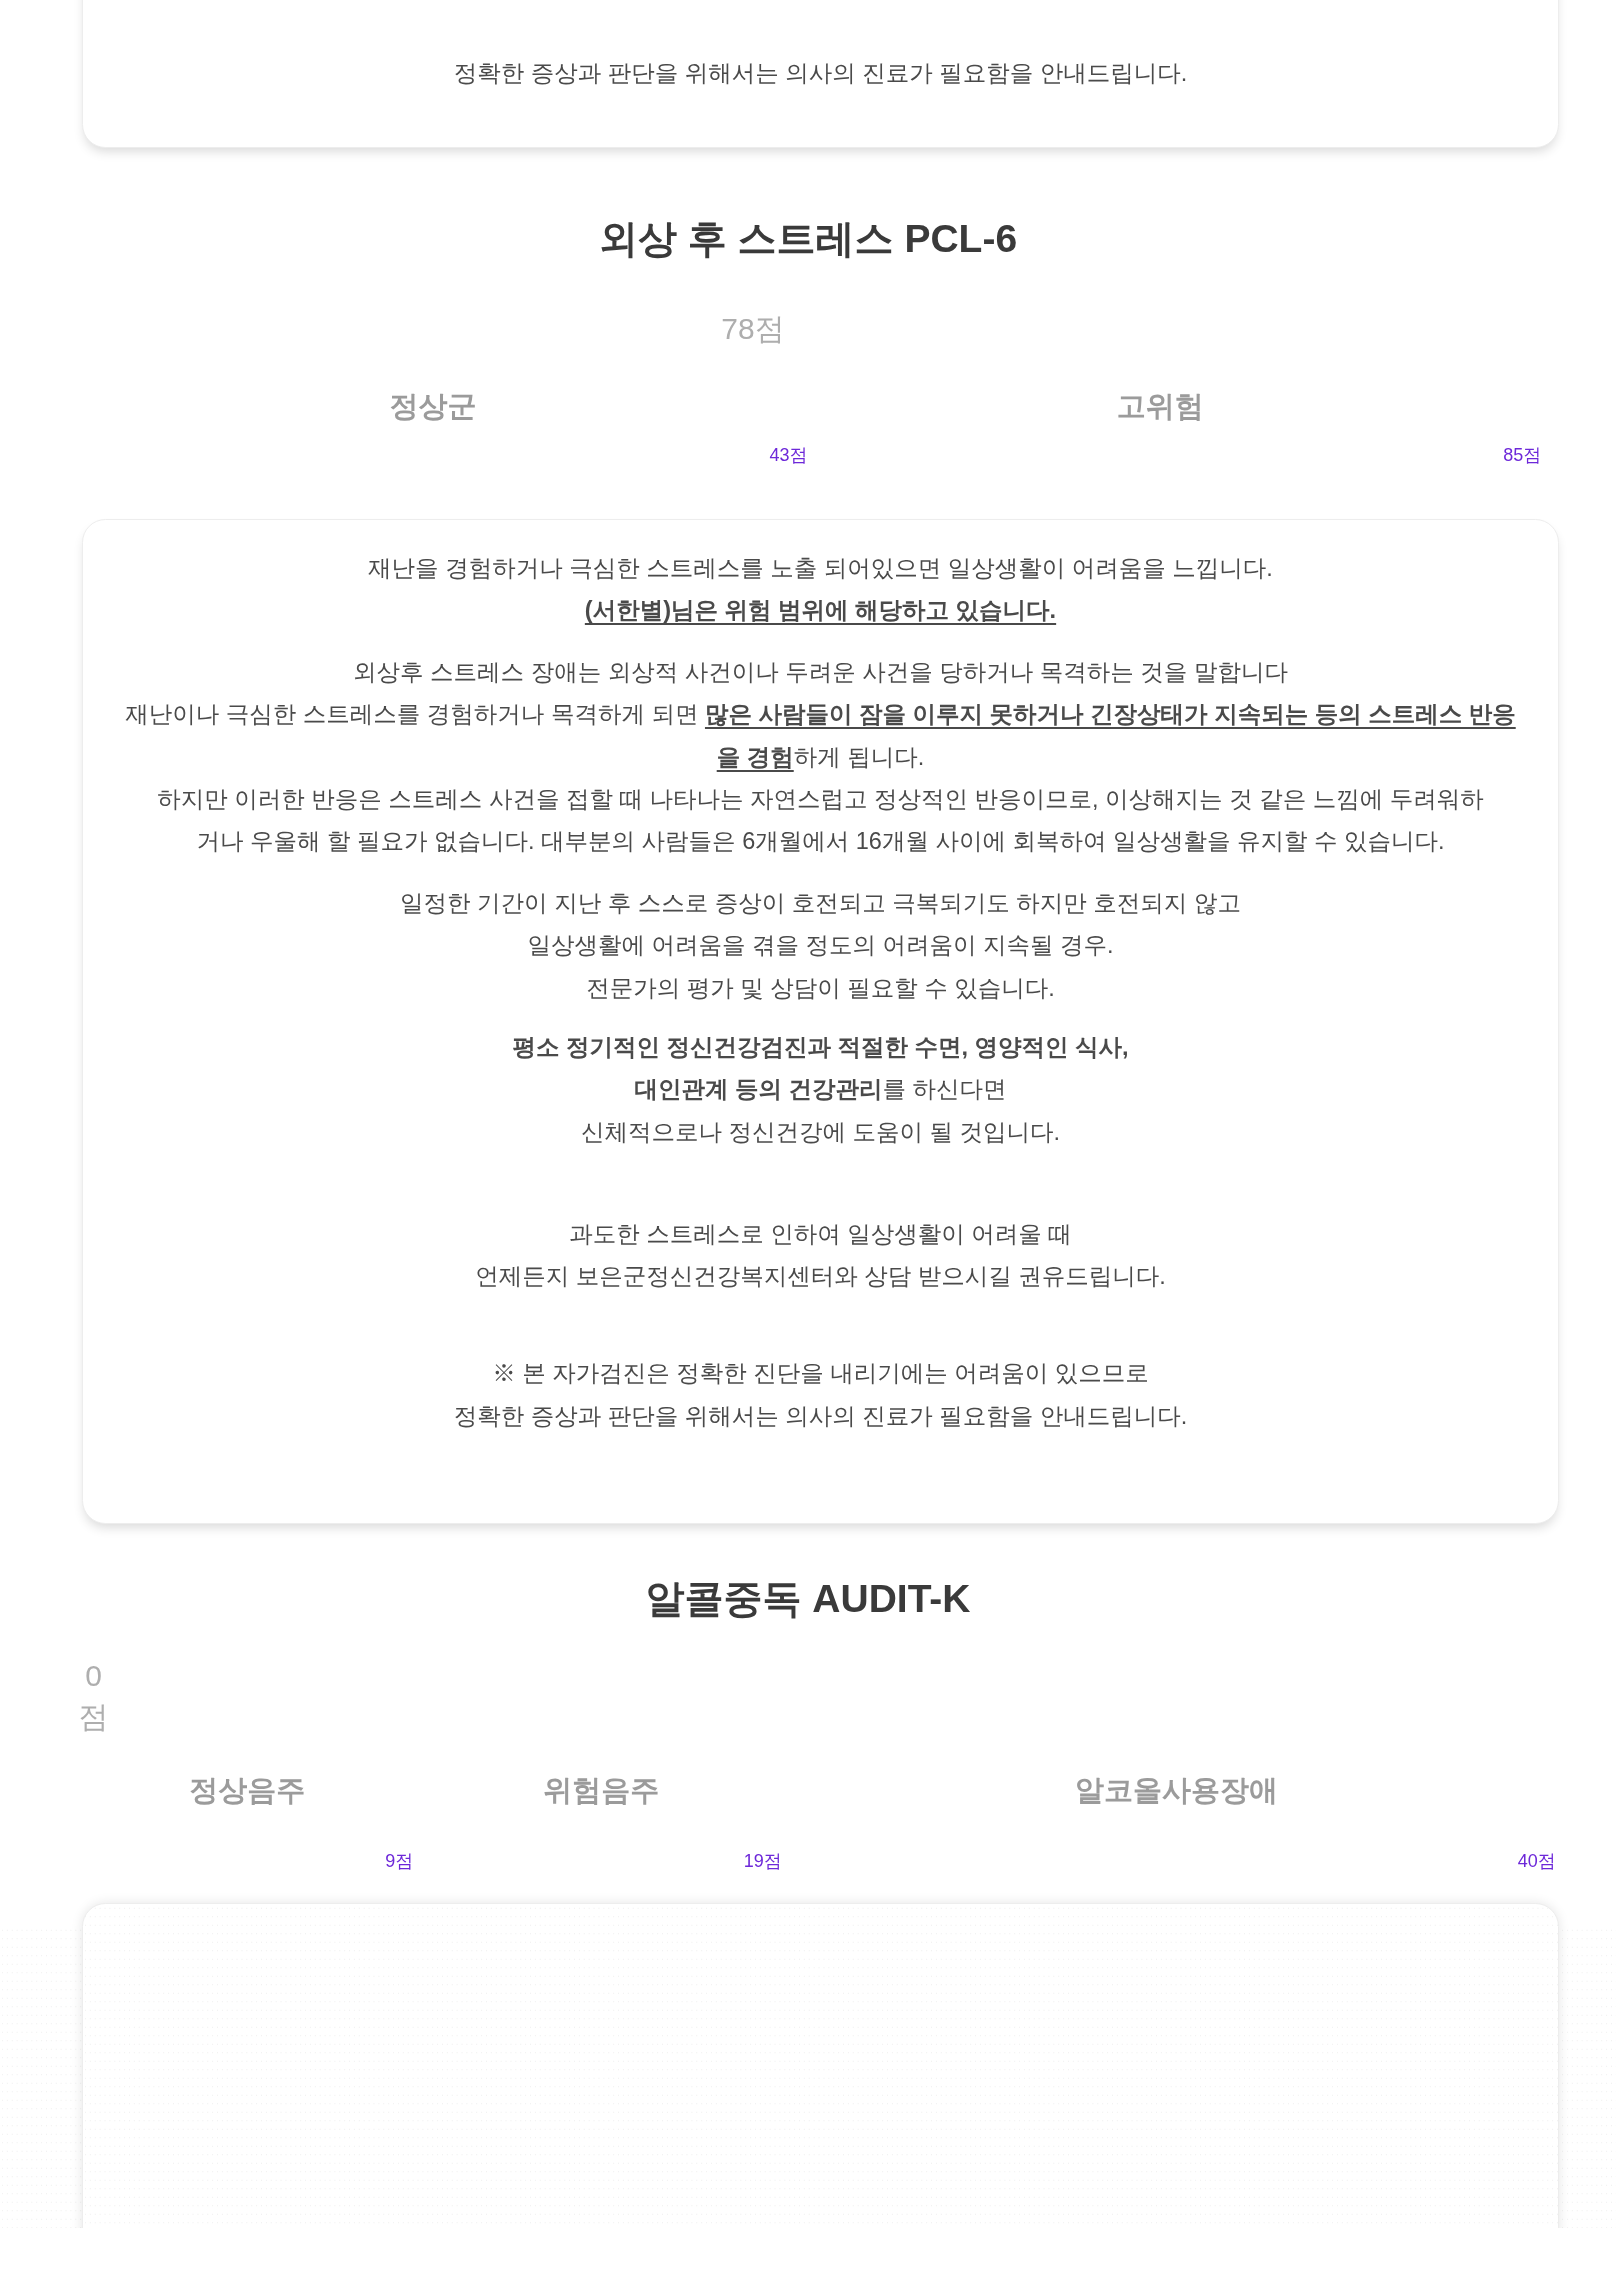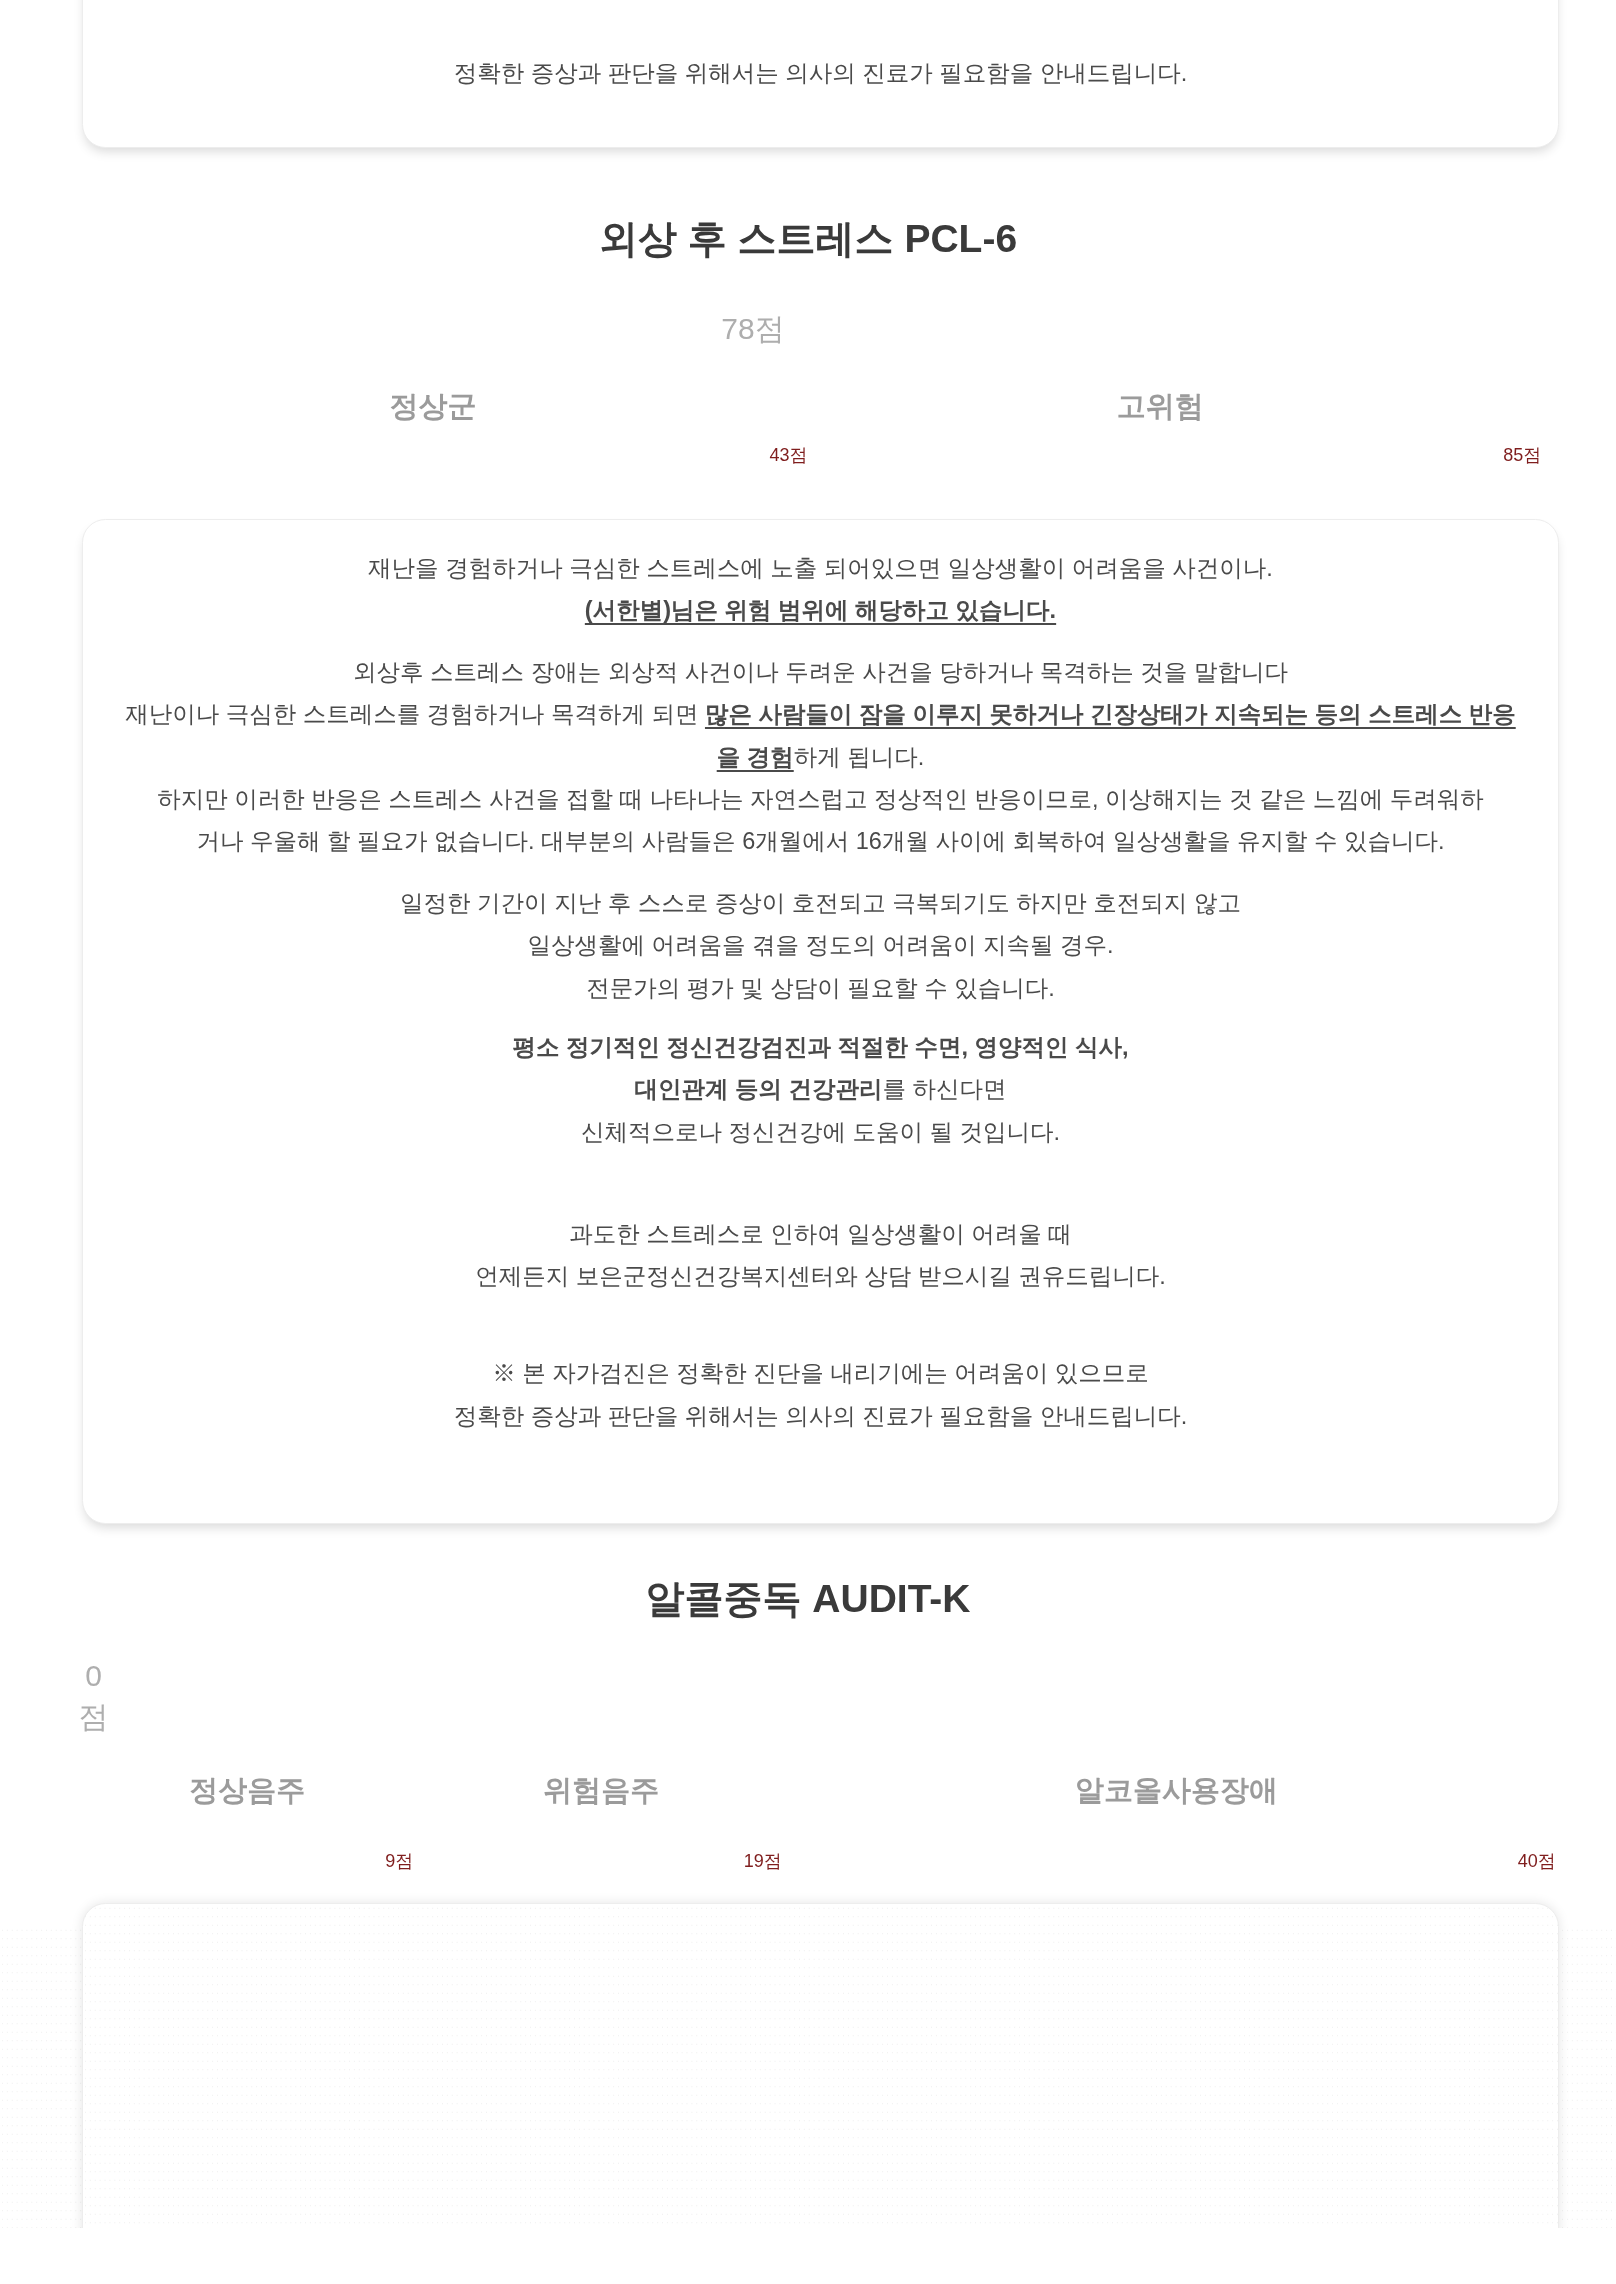--- a/index.html
+++ b/index.html
@@ -57,21 +57,21 @@
     transform:translateX(-50%);
     font-size:29px;
     font-weight:700;
     color:#9b9b9b;
     white-space:nowrap;
   }
   .tick-label{
     position:absolute;
     transform:translateX(-50%);
     font-size:18px;
-    color:#7f1d1d;
+    color:#6d28d9;
     white-space:nowrap;
   }
   .card-main{
     top:519px;
     height:1005px;
     padding:27px 38px 0 38px;
     text-align:center;
     font-size:23.5px;
     line-height:1.8;
     overflow:hidden;
@@ -128,21 +128,21 @@
 
   <div class="score-label" style="top:308px;left:46.6%;transform:translateX(-50%);">78점</div>
 
   <div class="zone-label" style="top:387px;left:26.8%;">정상군</div>
   <div class="zone-label" style="top:387px;left:71.8%;">고위험</div>
 
   <div class="tick-label" style="top:443px;left:48.8%;">43점</div>
   <div class="tick-label" style="top:443px;left:94.2%;">85점</div>
 
   <div class="card card-main">
-    <p>재난을 경험하거나 극심한 스트레스에 노출 되어있으면 일상생활이 어려움을 사건이나.</p>
+    <p>재난을 경험하거나 극심한 스트레스를 노출 되어있으면 일상생활이 어려움을 느낍니다.</p>
     <p class="u-bold">(서한별)님은 위험 범위에 해당하고 있습니다.</p>
 
     <p class="gap-b">외상후 스트레스 장애는 외상적 사건이나 두려운 사건을 당하거나 목격하는 것을 말합니다</p>
     <p><span>재난이나 극심한 스트레스를 경험하거나 목격하게 되면 </span><span class="u-bold">많은 사람들이 잠을 이루지 못하거나 긴장상태가 지속되는 등의 스트레스 반응을 경험</span><span>하게 됩니다.</span></p>
     <p class="narrow-b3">하지만 이러한 반응은 스트레스 사건을 접할 때 나타나는 자연스럽고 정상적인 반응이므로, 이상해지는 것 같은 느낌에 두려워하거나 우울해 할 필요가 없습니다. 대부분의 사람들은 6개월에서 16개월 사이에 회복하여 일상생활을 유지할 수 있습니다.</p>
 
     <p class="gap-c">일정한 기간이 지난 후 스스로 증상이 호전되고 극복되기도 하지만 호전되지 않고</p>
     <p>일상생활에 어려움을 겪을 정도의 어려움이 지속될 경우.</p>
     <p>전문가의 평가 및 상담이 필요할 수 있습니다.</p>
 

